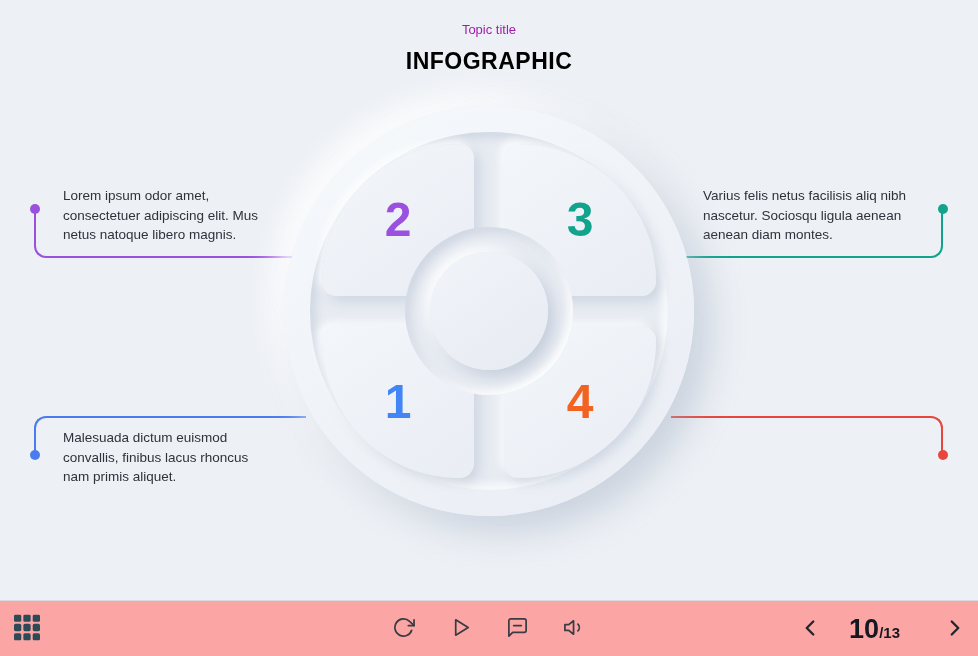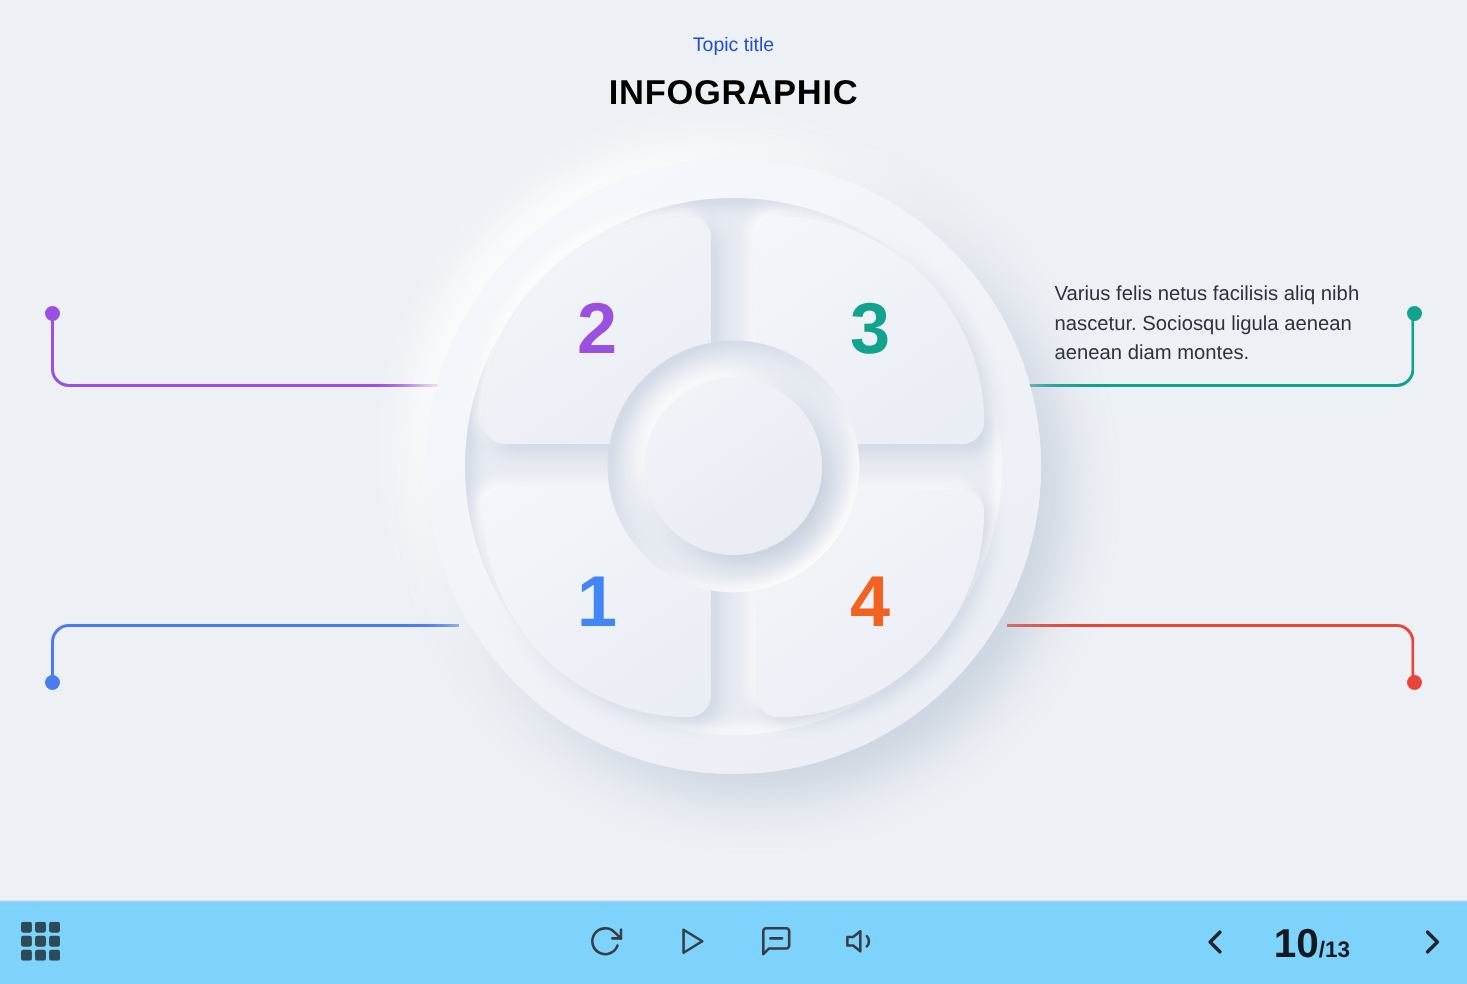--- a/index.html
+++ b/index.html
@@ -9,21 +9,21 @@
     background:#edf0f5;
     font-family:"Liberation Sans", sans-serif;
     overflow:hidden;
   }
 
   
   .slide { position:absolute; left:0; top:0; width:978px; height:600px; }
 
   .topic-label {
     position:absolute; top:22px; left:0; width:100%;
-    text-align:center; font-size:13px; color:#1d4ed8;
+    text-align:center; font-size:13px; color:#a21caf;
   }
   .page-title {
     position:absolute; top:48px; left:0; width:100%;
     text-align:center; font-size:23px; font-weight:700;
     color:#000000; letter-spacing:.5px;
   }
 
   
   .wheel {
     position:absolute; left:284px; top:106px; width:410px; height:410px;
@@ -95,21 +95,21 @@
   .elbow-br {
     left:671px; top:416px; width:272px; height:40px;
     border-right:2px solid; border-top:2px solid;
     border-top-right-radius:12px;
   }
   .dot-br { left:938px; top:450px; }
 
   
   .player-bar {
     position:absolute; left:0; top:600px; width:978px; height:56px;
-    background:#7dd3fc; border-top:1px solid #d8dce2;
+    background:#fca5a5; border-top:1px solid #d8dce2;
   }
   .icon-btn {
     display:inline-flex; align-items:center; justify-content:center;
     background:none; border:none; cursor:pointer; padding:0;
   }
   .grid-btn { position:absolute; left:14px; top:50%; transform:translateY(-50%); }
   .center-controls {
     position:absolute; left:50%; top:50%; transform:translate(-50%,-50%);
     display:flex; align-items:center; gap:34px;
   }
@@ -129,31 +129,33 @@
 
 <div class="slide">
 
   <div class="topic-label">Topic title</div>
   <div class="page-title">INFOGRAPHIC</div>
 
   <div style="color: rgb(155, 81, 224);">
     <span class="dot dot-tl"></span>
     <span class="elbow elbow-tl"></span>
   </div>
+  <div class="callout callout-tl">Lorem ipsum odor amet, consectetuer adipiscing elit. Mus netus natoque libero magnis.</div>
 
   <div style="color: rgb(18, 163, 140);">
     <span class="dot dot-tr"></span>
     <span class="elbow elbow-tr"></span>
   </div>
   <div class="callout callout-tr">Varius felis netus facilisis aliq nibh nascetur. Sociosqu ligula aenean aenean diam montes.</div>
 
   <div style="color: rgb(74, 124, 240);">
     <span class="dot dot-bl"></span>
     <span class="elbow elbow-bl"></span>
   </div>
+  <div class="callout callout-bl">Malesuada dictum euismod convallis, finibus lacus rhoncus nam primis aliquet.</div>
 
   <div style="color: rgb(232, 70, 60);">
     <span class="dot dot-br"></span>
     <span class="elbow elbow-br"></span>
   </div>
 
   <div class="wheel">
     <div class="wheel-inner"></div>
 
     <div class="quad quad-tl">

